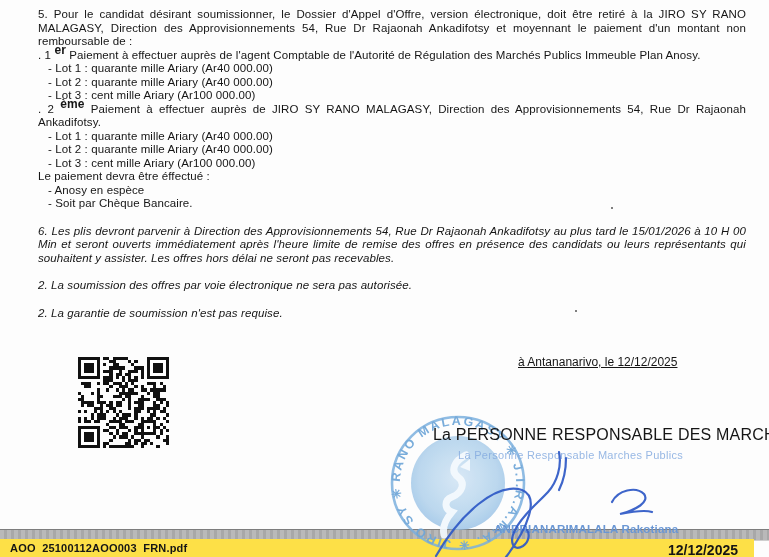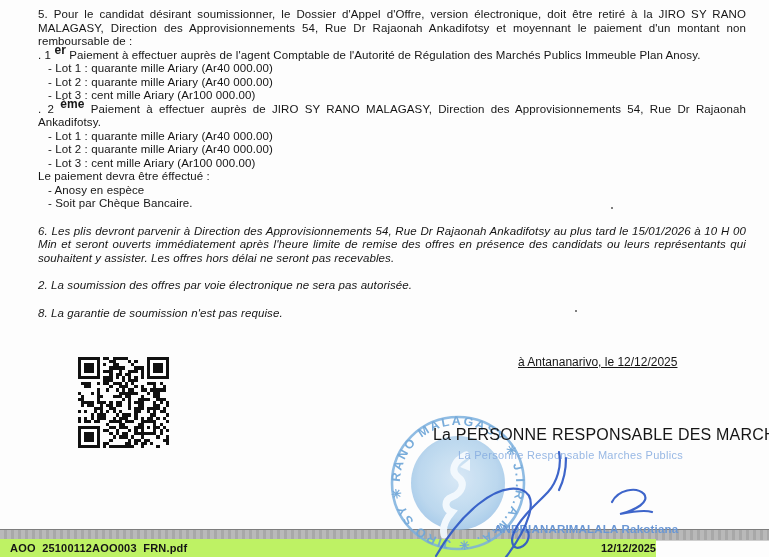--- a/index.html
+++ b/index.html
@@ -21,23 +21,23 @@
   .sig-title{position:absolute;left:433px;top:426px;font-size:16px;letter-spacing:.2px;white-space:nowrap;z-index:5;}
   .stamp-role{position:absolute;left:458px;top:449px;font-size:11px;font-weight:normal;color:#86ace0;opacity:.85;white-space:nowrap;z-index:5;letter-spacing:.3px;}
   .sig-name{position:absolute;left:494px;top:523px;font-size:11.5px;font-weight:bold;color:#6a97d4;white-space:nowrap;z-index:6;letter-spacing:.2px;}
   .stamp{position:absolute;left:390px;top:415px;width:136px;height:150px;z-index:4;opacity:.92;}
   .signature{position:absolute;left:410px;top:440px;width:260px;height:117px;z-index:7;}
   .footer-band{
     position:absolute;left:0;top:529px;width:769px;height:10px;z-index:1;
     background:repeating-linear-gradient(90deg,#b9b9b9 0 4px,#a8a8a8 4px 7px);
     border-top:1px solid #7d7d7d;border-bottom:1px solid #cfcfcf;
   }
-  .footer-bar{position:absolute;left:0;top:539px;width:656px;height:18px;background:#bef264;z-index:2;}
+  .footer-bar{position:absolute;left:0;top:539px;width:754px;height:18px;background:#fde047;z-index:2;}
   .footer-filename{position:absolute;left:10px;top:3px;font-size:11px;font-weight:bold;white-space:pre;letter-spacing:.2px;}
-  .footer-date{position:absolute;right:0;top:3px;font-size:11px;font-weight:bold;}
+  .footer-date{position:absolute;right:16px;top:3px;font-size:14px;font-weight:bold;}
   .speck{position:absolute;width:2px;height:2px;background:#555;border-radius:50%;}
 </style>
 </head>
 <body>
 
 <div class="page">
 
   <div class="body-text">
     <p class="justify">5. Pour le candidat désirant soumissionner, le Dossier d'Appel d'Offre, version électronique, doit être retiré à la JIRO SY RANO MALAGASY,  Direction des Approvisionnements 54, Rue Dr Rajaonah Ankadifotsy  et moyennant le paiement d'un montant non remboursable de :</p>
     <p class="justify"><span>. 1 </span><sup class="ord">er</sup><span> Paiement à effectuer auprès de l'agent Comptable de l'Autorité de Régulation des Marchés Publics Immeuble Plan Anosy.</span></p>
@@ -46,21 +46,21 @@
     <div class="lot">- Lot 3 : cent mille Ariary (Ar100 000.00)</div>
     <p class="justify"><span>. 2 </span><sup class="ord">ème</sup><span> Paiement à effectuer auprès de JIRO SY RANO MALAGASY,  Direction des Approvisionnements 54, Rue Dr Rajaonah Ankadifotsy.</span></p>
     <div class="lot">- Lot 1 : quarante mille Ariary (Ar40 000.00)</div>
     <div class="lot">- Lot 2 : quarante mille Ariary (Ar40 000.00)</div>
     <div class="lot">- Lot 3 : cent mille Ariary (Ar100 000.00)</div>
     <div>Le paiement devra être éffectué :</div>
     <div class="lot">- Anosy en espèce</div>
     <div class="lot">- Soit par Chèque Bancaire.</div>
     <p class="justify gap-before">6. Les plis devront parvenir à Direction des Approvisionnements 54, Rue Dr Rajaonah Ankadifotsy au plus tard le 15/01/2026 à 10 H 00 Min et seront ouverts immédiatement après l'heure limite de remise des offres en présence des candidats ou leurs représentants qui souhaitent y assister. Les offres hors délai ne seront pas recevables.</p>
     <p class="gap-before">2. La soumission des offres par voie électronique ne sera pas autorisée.</p>
-    <p class="gap-before">8. La garantie de soumission n'est pas requise.</p>
+    <p class="gap-before">2. La garantie de soumission n'est pas requise.</p>
   </div>
 
   <svg class="qr" viewBox="0 0 29 29" shape-rendering="crispEdges">
       <rect x="8" y="0" width="1" height="1" fill="#111"></rect>
       <rect x="9" y="0" width="1" height="1" fill="#111"></rect>
       <rect x="11" y="0" width="1" height="1" fill="#111"></rect>
       <rect x="12" y="0" width="1" height="1" fill="#111"></rect>
       <rect x="13" y="0" width="1" height="1" fill="#111"></rect>
       <rect x="14" y="0" width="1" height="1" fill="#111"></rect>
       <rect x="15" y="0" width="1" height="1" fill="#111"></rect>

